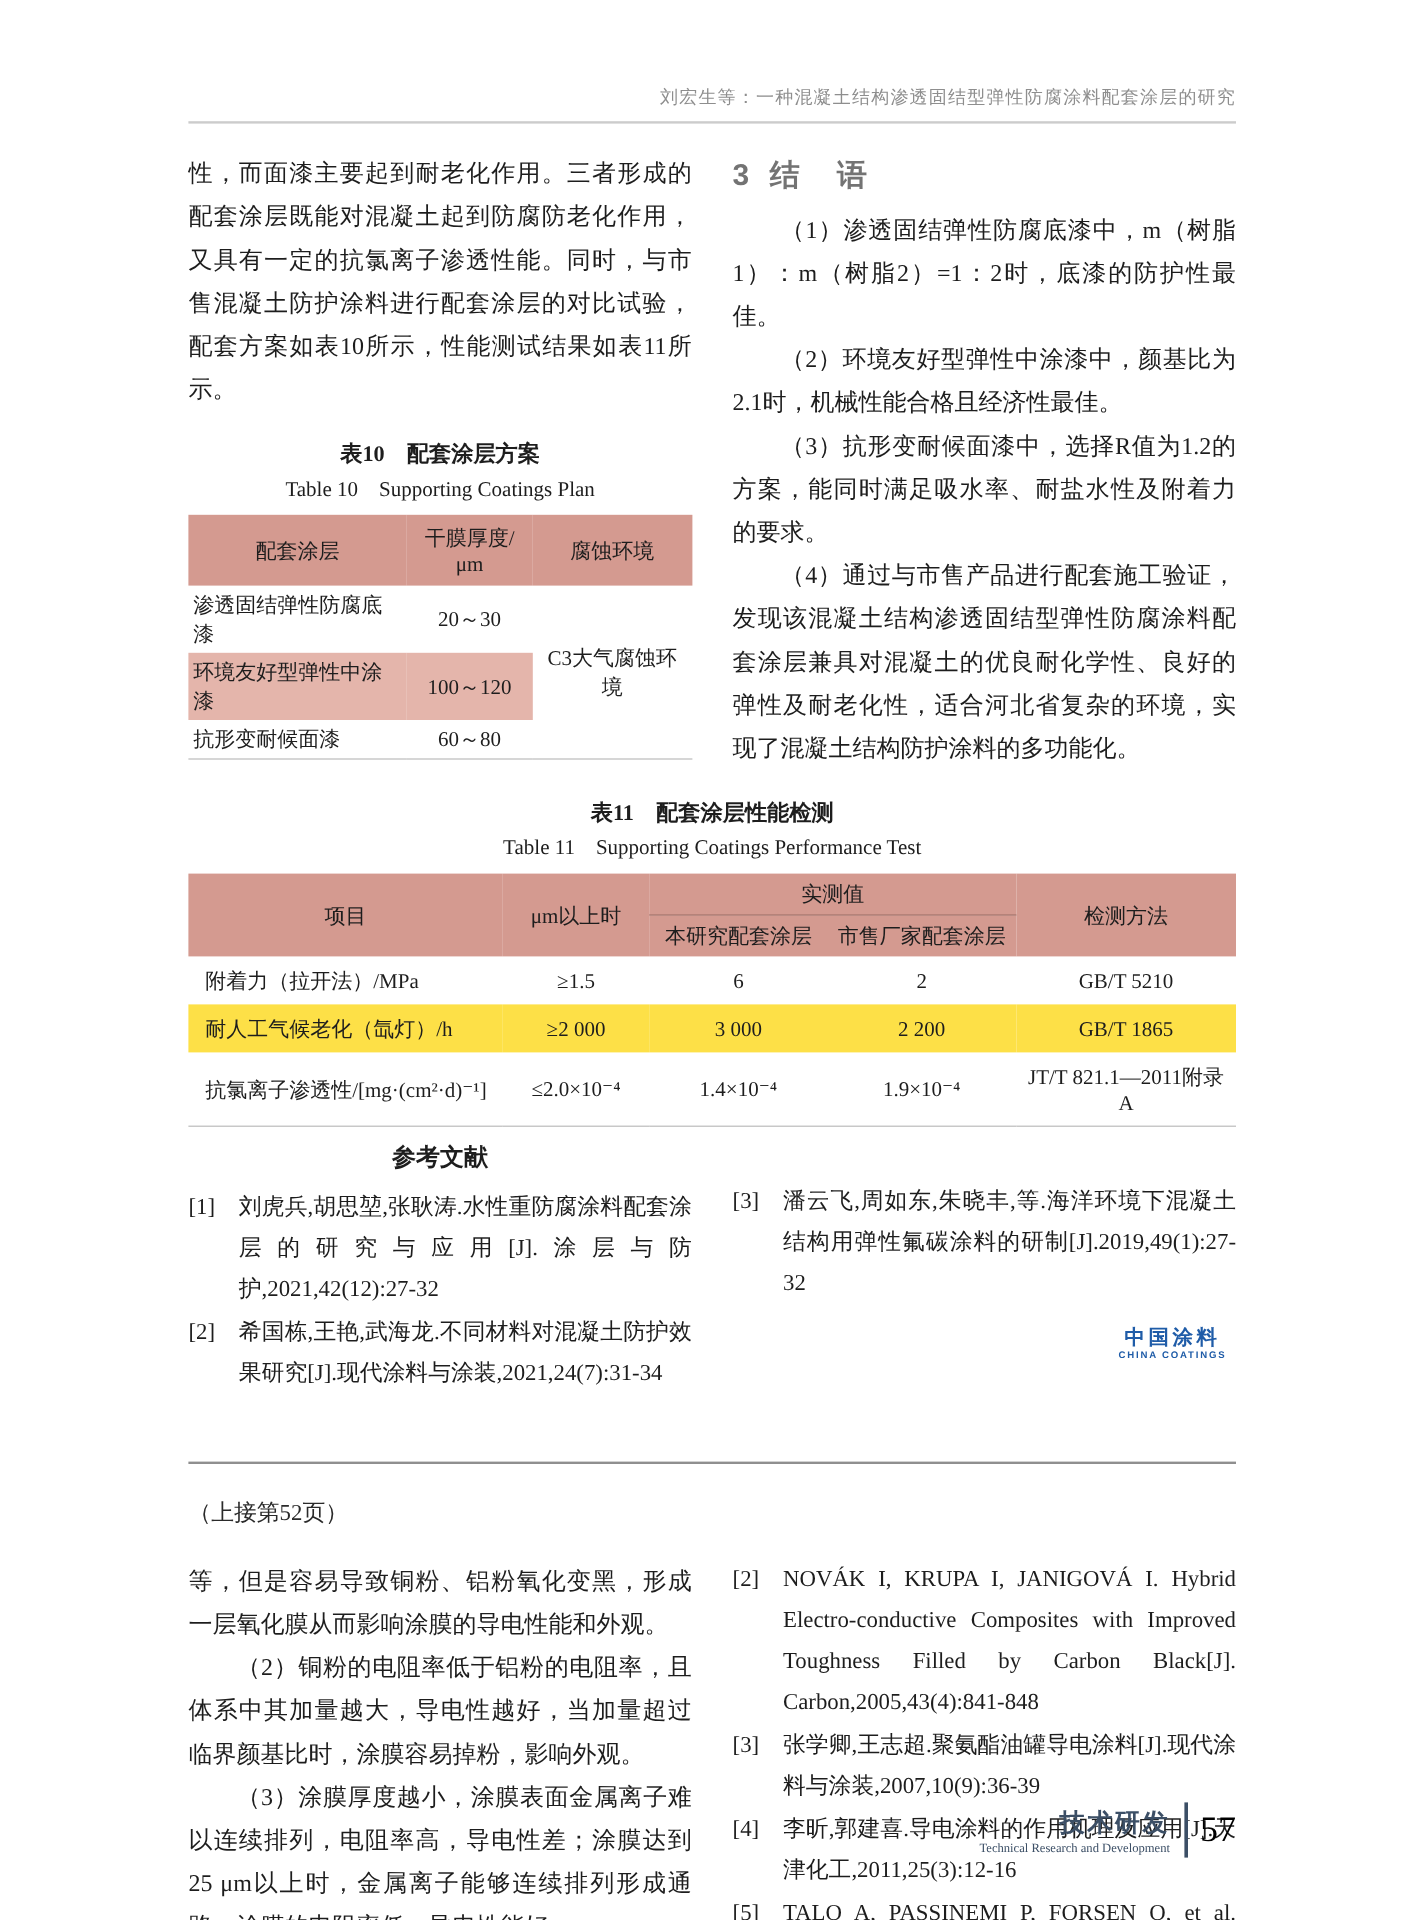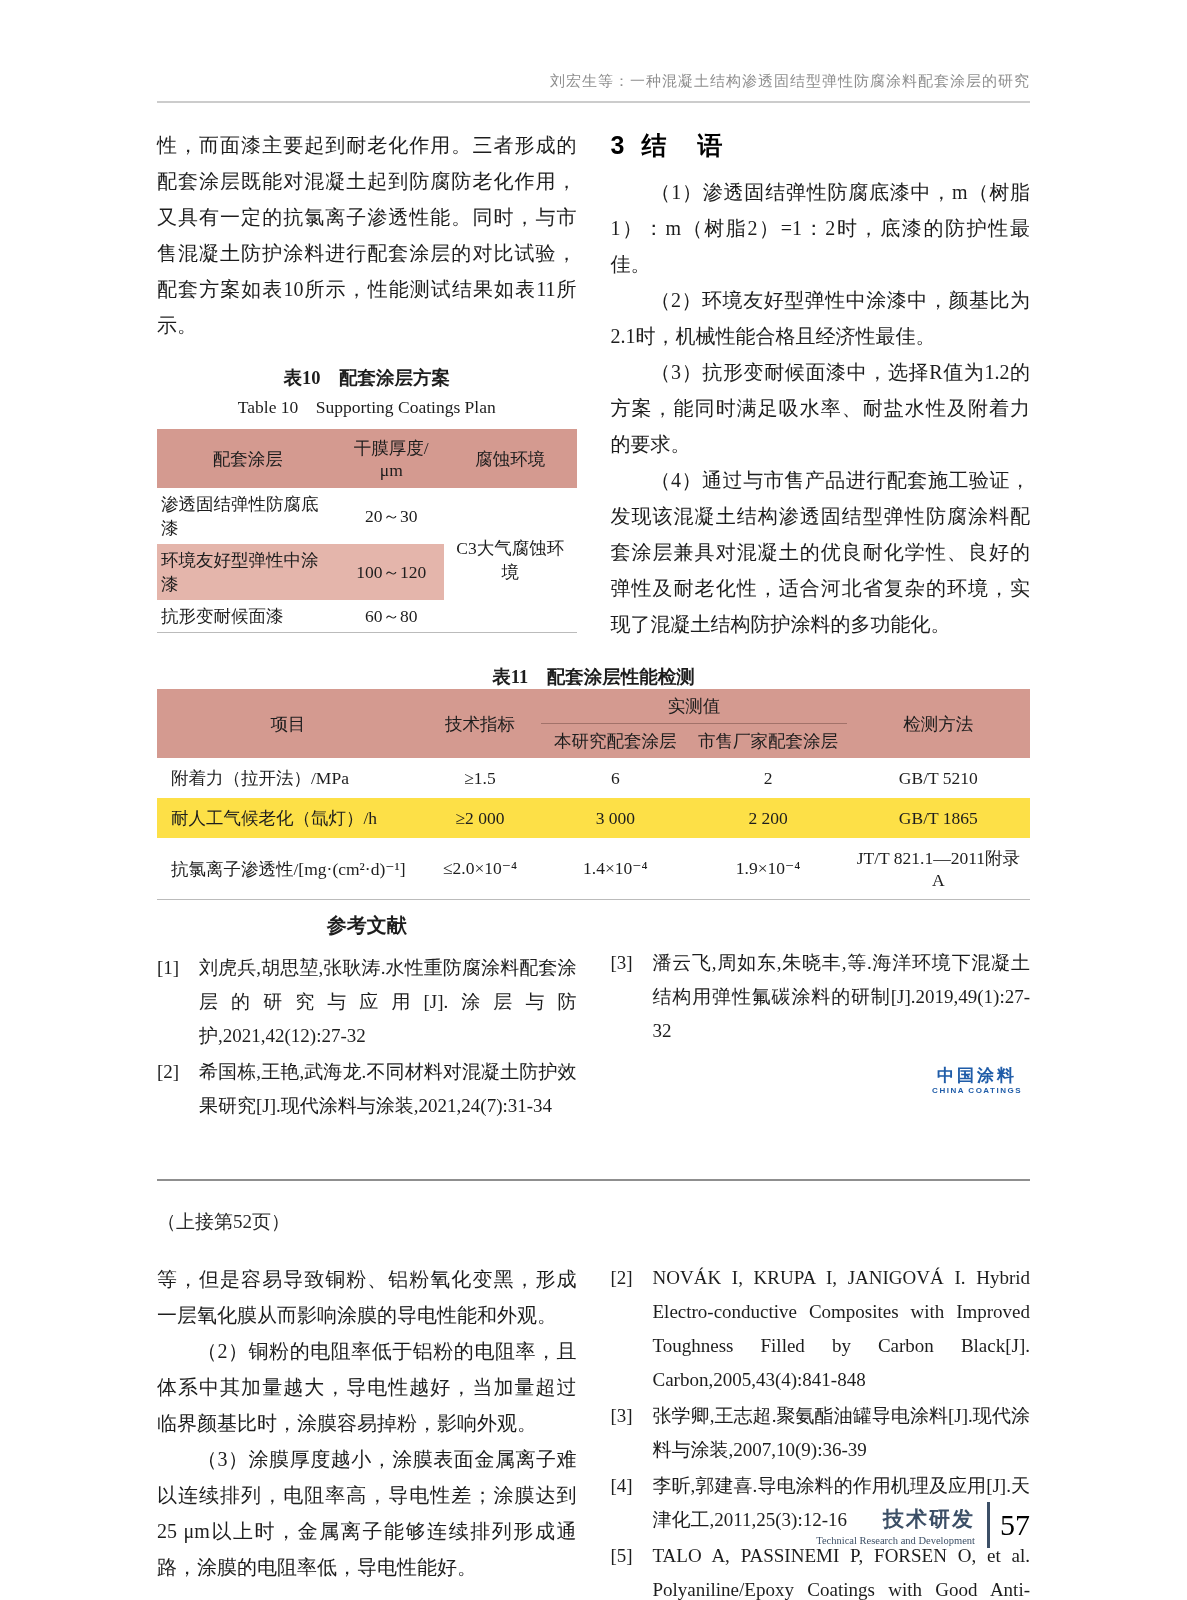--- a/index.html
+++ b/index.html
@@ -30,21 +30,21 @@
   .cols { display: grid; grid-template-columns: 1fr 1fr; column-gap: 34px; margin-top: 24px; }
 
   .body-text {
     font-size: 20px;
     line-height: 36px;
     text-align: justify;
   }
   .indent { text-indent: 2em; }
 
   .sec-heading {
-    color: #000000;
+    color: #737373;
     font-size: 25px;
     font-weight: bold;
     letter-spacing: 3px;
     margin: 2px 0 12px 0;
     font-family: "Liberation Sans", "DejaVu Sans", sans-serif;
   }
   .sec-heading .sec-num { margin-right: 14px; }
 
   
   .tbl-title-cn { text-align: center; font-weight: bold; font-size: 18.5px; margin-top: 22px; }
@@ -163,32 +163,33 @@
           </h2>
           <p class="body-text indent">（1）渗透固结弹性防腐底漆中，m（树脂1）：m（树脂2）=1：2时，底漆的防护性最佳。</p>
           <p class="body-text indent">（2）环境友好型弹性中涂漆中，颜基比为2.1时，机械性能合格且经济性最佳。</p>
           <p class="body-text indent">（3）抗形变耐候面漆中，选择R值为1.2的方案，能同时满足吸水率、耐盐水性及附着力的要求。</p>
           <p class="body-text indent">（4）通过与市售产品进行配套施工验证，发现该混凝土结构渗透固结型弹性防腐涂料配套涂层兼具对混凝土的优良耐化学性、良好的弹性及耐老化性，适合河北省复杂的环境，实现了混凝土结构防护涂料的多功能化。</p>
         </div>
       </div>
 
       <div class="t11-block">
         <div class="tbl-title-cn">表11　配套涂层性能检测</div>
+        <div class="tbl-title-en">Table 11　Supporting Coatings Performance Test</div>
         <table class="t11">
           <colgroup>
             <col class="c-item">
               <col class="c-spec">
               <col class="c-s1">
               <col class="c-s2">
               <col class="c-method">
           </colgroup>
           <thead>
             <tr>
               <th rowspan="2">项目</th>
-              <th rowspan="2">技术指标</th>
+              <th rowspan="2">μm以上时</th>
               <th colspan="2" class="measured">实测值</th>
               <th rowspan="2">检测方法</th>
             </tr>
             <tr>
               <th>本研究配套涂层</th>
               <th>市售厂家配套涂层</th>
             </tr>
           </thead>
           <tbody>
             <tr>

